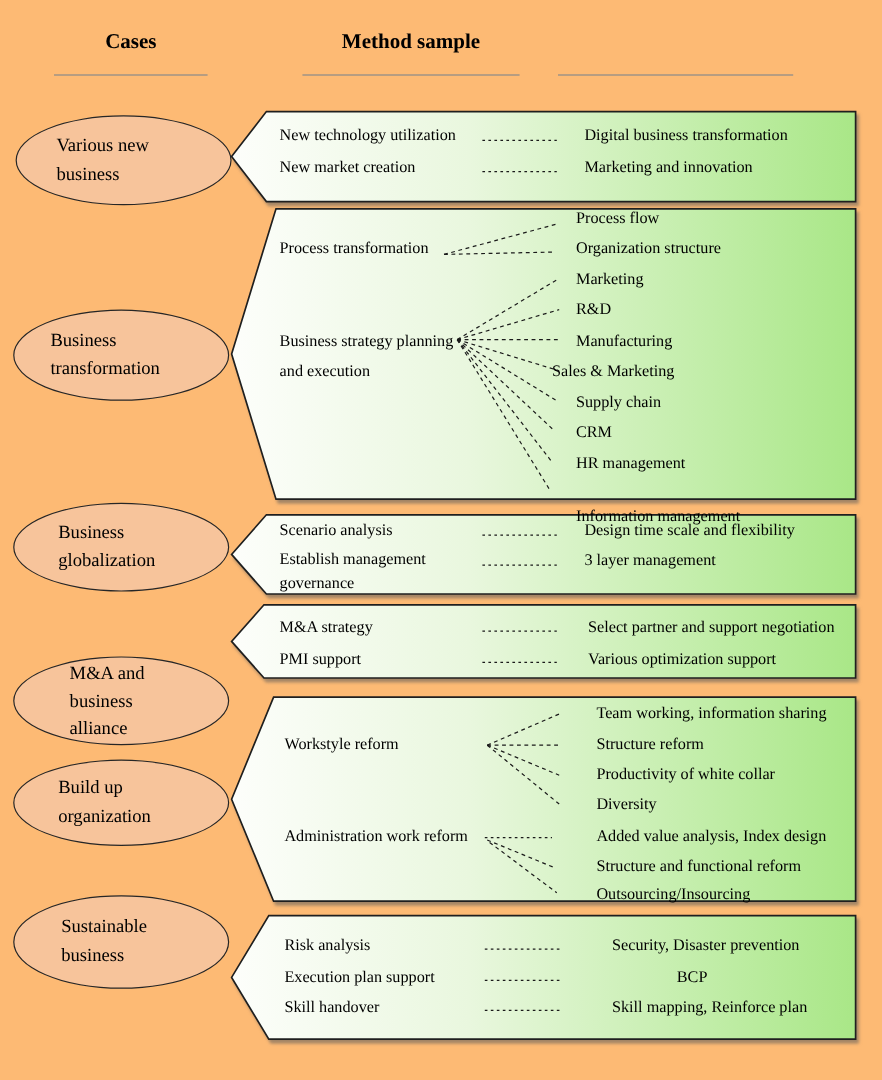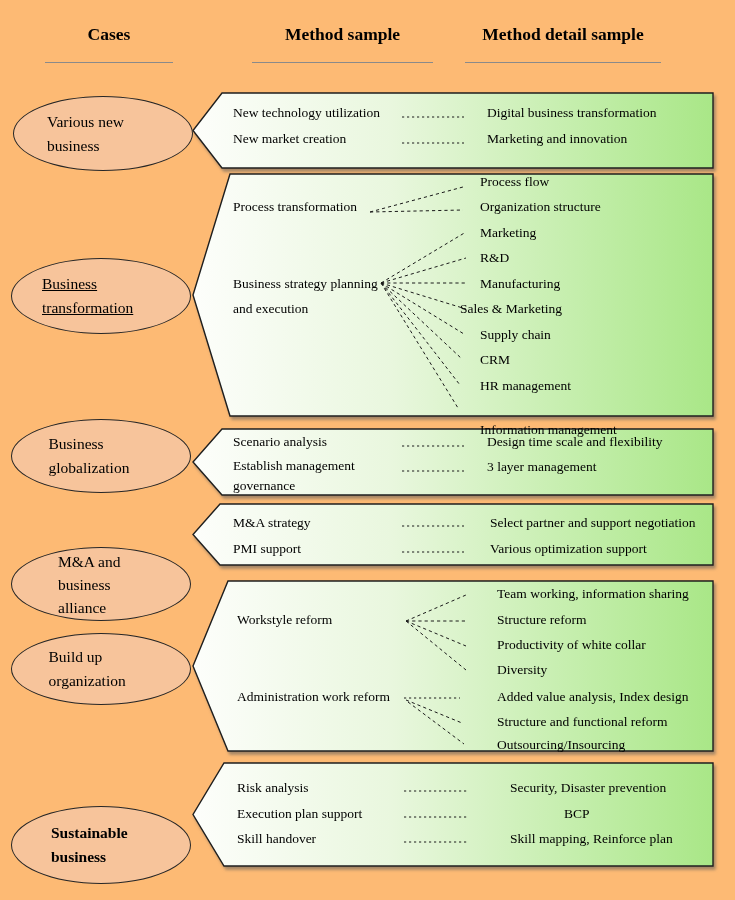--- a/index.html
+++ b/index.html
@@ -19,21 +19,20 @@
   .dotline{stroke:var(--connector,#1a1a1a);stroke-width:1;stroke-dasharray:2.2 2.8;fill:none;}
   .fanline{stroke:var(--connector,#1a1a1a);stroke-width:1;stroke-dasharray:3.2 3;fill:none;}
 </style>
 </head>
 <body>
 
 <div class="page">
 
   <div class="hdr" style="left:44px;top:24px;width:130px;"><span>Cases</span></div>
   <div class="hdr" style="left:252px;top:24px;width:181px;"><span>Method sample</span></div>
-  <div class="hdr" style="left:465px;top:24px;width:196px;"><span>Method detail sample</span></div>
   <div class="hrule" style="left:45px;top:62px;width:128px;"></div>
   <div class="hrule" style="left:252px;top:62px;width:181px;"></div>
   <div class="hrule" style="left:465px;top:62px;width:196px;"></div>
 
   <svg class="panel" style="left:192px;top:92px;" width="523" height="78">
     <defs>
         <linearGradient id="g1" x1="0" y1="0" x2="1" y2="0">
       <stop offset="0" stop-color="#FDFEFB" style="stop-color:var(--panel-start)"></stop>
       <stop offset="0.38" stop-color="#E9F7DE" style="stop-color:var(--panel-mid)"></stop>
       <stop offset="1" stop-color="#A9E787" style="stop-color:var(--panel-end)"></stop>
@@ -93,33 +92,33 @@
       <stop offset="0.38" stop-color="#E9F7DE" style="stop-color:var(--panel-mid)"></stop>
       <stop offset="1" stop-color="#A9E787" style="stop-color:var(--panel-end)"></stop>
     </linearGradient>
       </defs>
     <polygon points="32,1 521,1 521,104 32,104 1,52.5" fill="url(#g6)"></polygon>
   </svg>
 
   <div class="ellipse" style="left:13px;top:96px;width:178px;height:73px;">
     <span class="elabel" style="width:112px;">Various new business</span>
   </div>
-  <div class="ellipse" style="left:11px;top:258px;width:178px;height:74px;text-decoration:underline;">
+  <div class="ellipse" style="left:11px;top:258px;width:178px;height:74px;">
     <span class="elabel" style="width:118px;">Business transformation</span>
   </div>
   <div class="ellipse" style="left:11px;top:419px;width:178px;height:72px;">
     <span class="elabel" style="width:105px;">Business globalization</span>
   </div>
   <div class="ellipse" style="left:11px;top:516px;width:178px;height:72px;margin-top:31px;">
     <span class="elabel" style="width:86px;line-height:23px;">M&amp;A and business alliance</span>
   </div>
   <div class="ellipse" style="left:11px;top:633px;width:178px;height:70px;">
     <span class="elabel" style="width:105px;">Build up organization</span>
   </div>
-  <div class="ellipse" style="left:11px;top:806px;width:178px;height:76px;font-weight:bold;">
+  <div class="ellipse" style="left:11px;top:746px;width:178px;height:76px;">
     <span class="elabel" style="width:100px;">Sustainable business</span>
   </div>
 
   <span class="txt" style="left:233px;top:105px;">New technology utilization</span>
   <span class="txt" style="left:233px;top:131px;">New market creation</span>
   <span class="txt" style="left:487px;top:105px;">Digital business transformation</span>
   <span class="txt" style="left:487px;top:131px;">Marketing and innovation</span>
 
   <span class="txt" style="left:233px;top:199px;">Process transformation</span>
   <span class="txt wrap" style="left:233px;top:271px;width:155px;line-height:25px;">Business strategy planning and execution</span>

